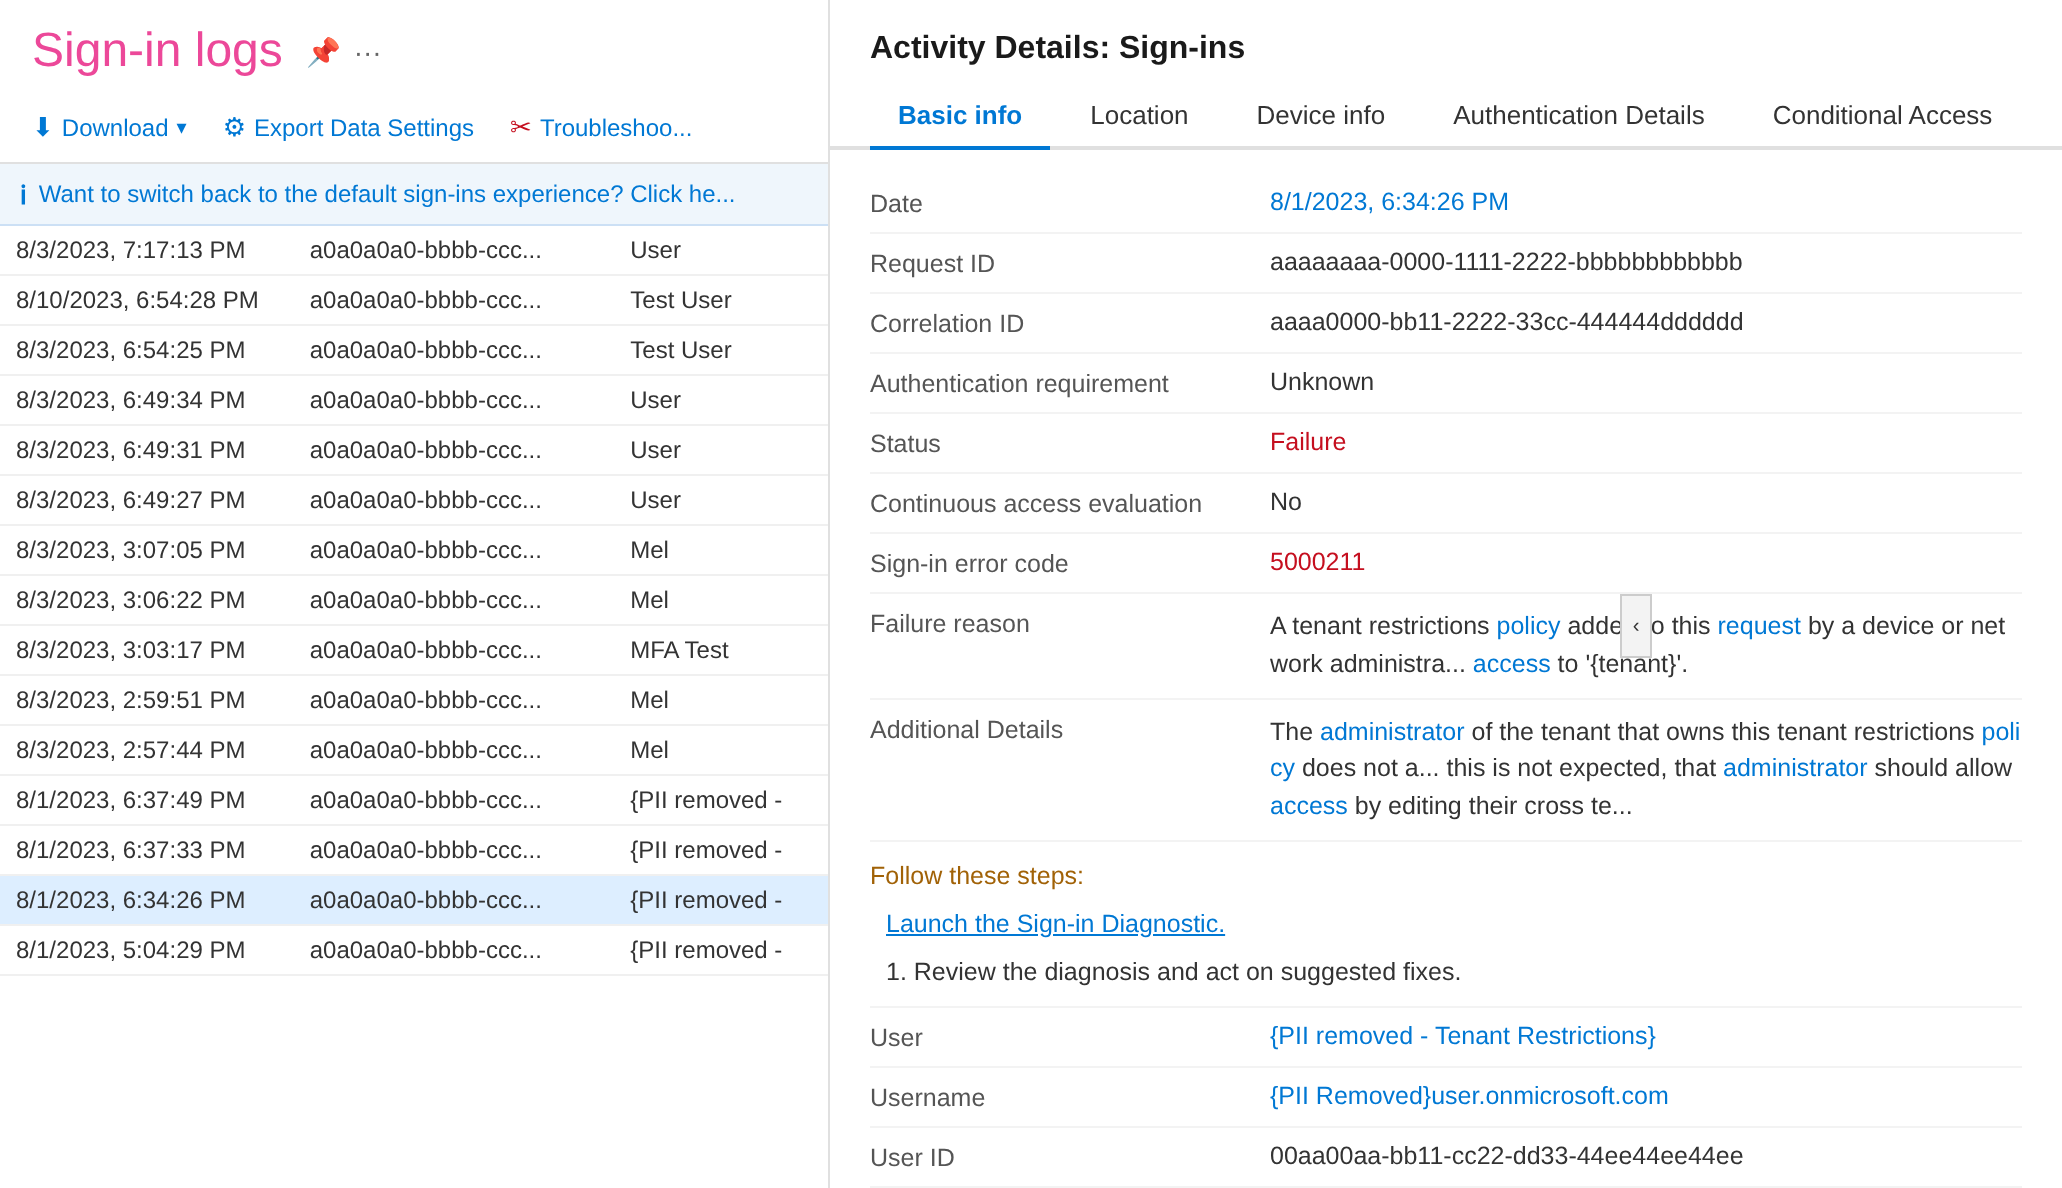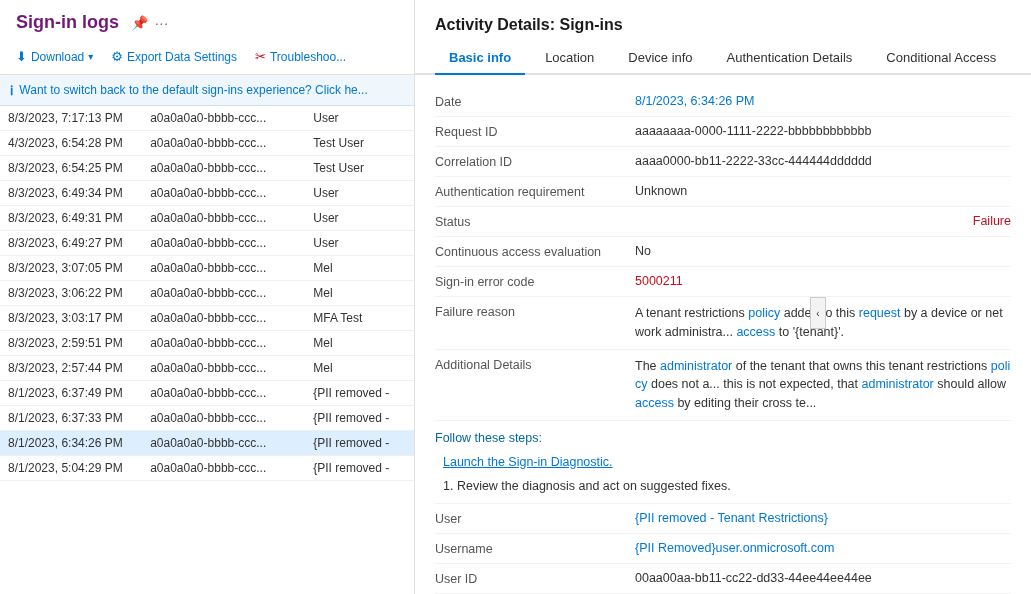--- a/index.html
+++ b/index.html
@@ -16,23 +16,23 @@
     }
 
     .left-header {
       padding: 12px 16px 8px 16px;
       display: flex;
       align-items: center;
       gap: 8px;
     }
 
     .left-header-title {
-      font-size: 18px;
-      font-weight: 700;
-      color: #701a75;
+      font-size: 24px;
+      font-weight: 400;
+      color: #ec4899;
     }
 
     .left-header-icons {
       display: flex;
       gap: 6px;
       margin-left: 4px;
       color: #666;
       font-size: 16px;
     }
 
@@ -186,36 +186,36 @@
     }
 
     .detail-value {
       flex: 1;
       font-size: 12.5px;
       color: #333;
       word-break: break-all;
     }
 
     .detail-value.blue { color: #0078d4; }
-    .detail-value.red { color: #c50f1f; text-align: right; }
+    .detail-value.red { color: #c50f1f; }
     .detail-value.error-code { color: #c50f1f; }
 
     .detail-value.text-body {
       color: #333;
       line-height: 1.5;
     }
 
     .detail-value.text-body .highlight { color: #0078d4; }
 
     .troubleshoot-content {
       font-size: 12.5px;
       line-height: 1.6;
     }
 
-    .troubleshoot-content .follow { color: #0369a1; margin-bottom: 4px; }
+    .troubleshoot-content .follow { color: #a16207; margin-bottom: 4px; }
     .troubleshoot-content .launch-link { color: #0078d4; text-decoration: underline; cursor: pointer; display: block; margin-left: 8px; margin-bottom: 4px; }
     .troubleshoot-content .step { color: #333; margin-left: 8px; }
   </style>
 </head>
 <body>
 
 <div class="left-panel">
   <div class="left-header">
     <span class="left-header-title">Sign-in logs</span>
     <div class="left-header-icons">
@@ -247,21 +247,21 @@
 
   <div class="scroll-container">
     <table class="log-table">
       <tbody id="log-tbody">
           <tr>
     <td>8/3/2023, 7:17:13 PM</td>
     <td>a0a0a0a0-bbbb-ccc...</td>
     <td>User</td>
   </tr>
           <tr>
-    <td>4/3/2023, 6:54:28 PM</td>
+    <td>8/10/2023, 6:54:28 PM</td>
     <td>a0a0a0a0-bbbb-ccc...</td>
     <td>Test User</td>
   </tr>
           <tr>
     <td>8/3/2023, 6:54:25 PM</td>
     <td>a0a0a0a0-bbbb-ccc...</td>
     <td>Test User</td>
   </tr>
           <tr>
     <td>8/3/2023, 6:49:34 PM</td>

